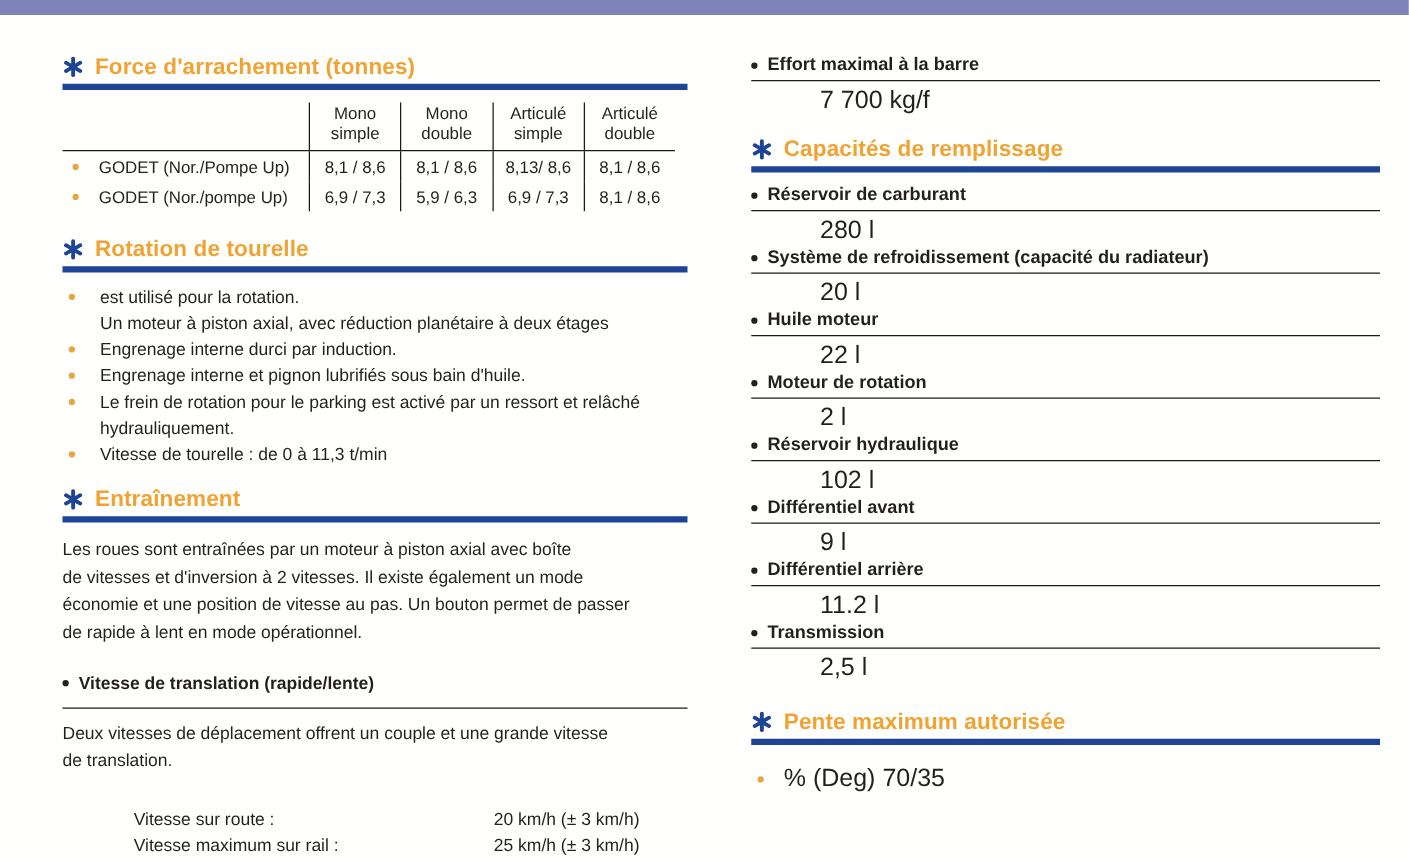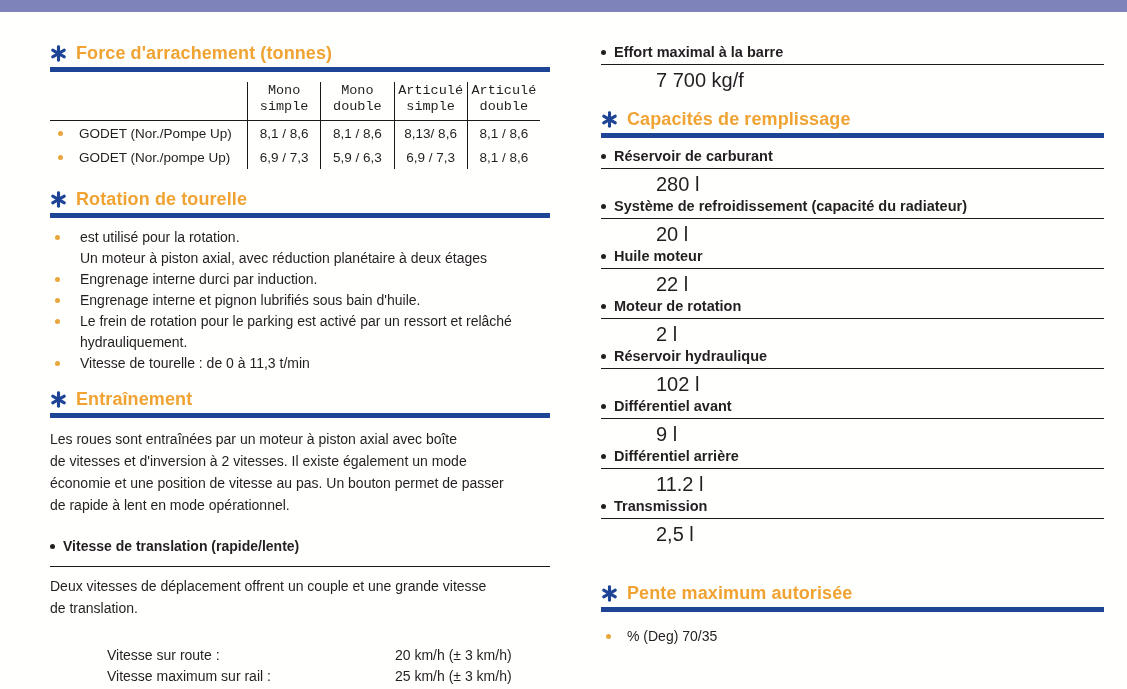--- a/index.html
+++ b/index.html
@@ -33,21 +33,21 @@
   .head-title { color: var(--heading-orange); font-weight: bold; font-size: 18px; line-height: 22px; letter-spacing: 0.1px; }
   .head-rule { height: 5px; background: var(--rule-navy); margin-top: 3px; }
 
   
   .dot { width: 5px; height: 5px; border-radius: 50%; background: var(--bullet-orange); flex: none; }
   .dot.dark { background: var(--text); }
 
   
   .spec-table { width: 490px; margin-top: 10px; font-size: 13.5px; }
   .t-head { display: grid; grid-template-columns: 197px repeat(4, 1fr); border-bottom: 1.5px solid var(--thin-rule); }
-  .t-head .t-col { text-align: center; padding: 1px 2px 5px; border-left: 1px solid var(--thin-rule); line-height: 16px; font-family: Liberation Mono, monospace; }
+  .t-head .t-col { text-align: center; padding: 1px 2px 5px; border-left: 1px solid var(--thin-rule); line-height: 16px; }
   .t-head .t-blank { border: none; }
   .t-hline { display: block; }
   .t-row { display: grid; grid-template-columns: 197px repeat(4, 1fr); height: 24px; }
   .t-row .t-label { display: flex; align-items: center; gap: 16px; padding-left: 8px; }
   .t-row .t-val { border-left: 1px solid var(--thin-rule); display: flex; align-items: center; justify-content: center; }
 
   
   .blist { list-style: none; margin: 9px 0 0; padding: 0; font-size: 14px; line-height: 21px; }
   .blist li { position: relative; padding-left: 30px; }
   .blist li .dot { position: absolute; left: 5px; top: 8px; }
@@ -69,23 +69,23 @@
 
   
   .r-item.first { margin-top: 30px; }
   .r-label { display: flex; align-items: center; gap: 8px; font-size: 14.5px; font-weight: bold; line-height: 20px; padding-bottom: 2px; border-bottom: 1px solid var(--thin-rule); }
   .r-value { font-size: 20px; line-height: 20px; padding: 5px 0 2px 55px; }
 
   #head-force { margin-top: 30px; }
   #head-rotation { margin-top: 19px; }
   #head-entrainement { margin-top: 14px; }
   #head-capacites { margin-top: 16px; }
-  #head-pente { margin-top: 36px; }
-
-  .pente-line { display: flex; align-items: center; gap: 16px; margin-top: 16px; padding-left: 5px; font-size: 14px; }
+  #head-pente { margin-top: 20px; }
+
+  .pente-line { display: flex; align-items: center; gap: 16px; margin-top: 16px; padding-left: 5px; font-size: 20px; }
 </style>
 </head>
 <body>
 
 <div class="top-bar"></div>
 
 <div class="col col-left">
 
   <div class="section-head" id="head-force">
     <div class="head-line">

